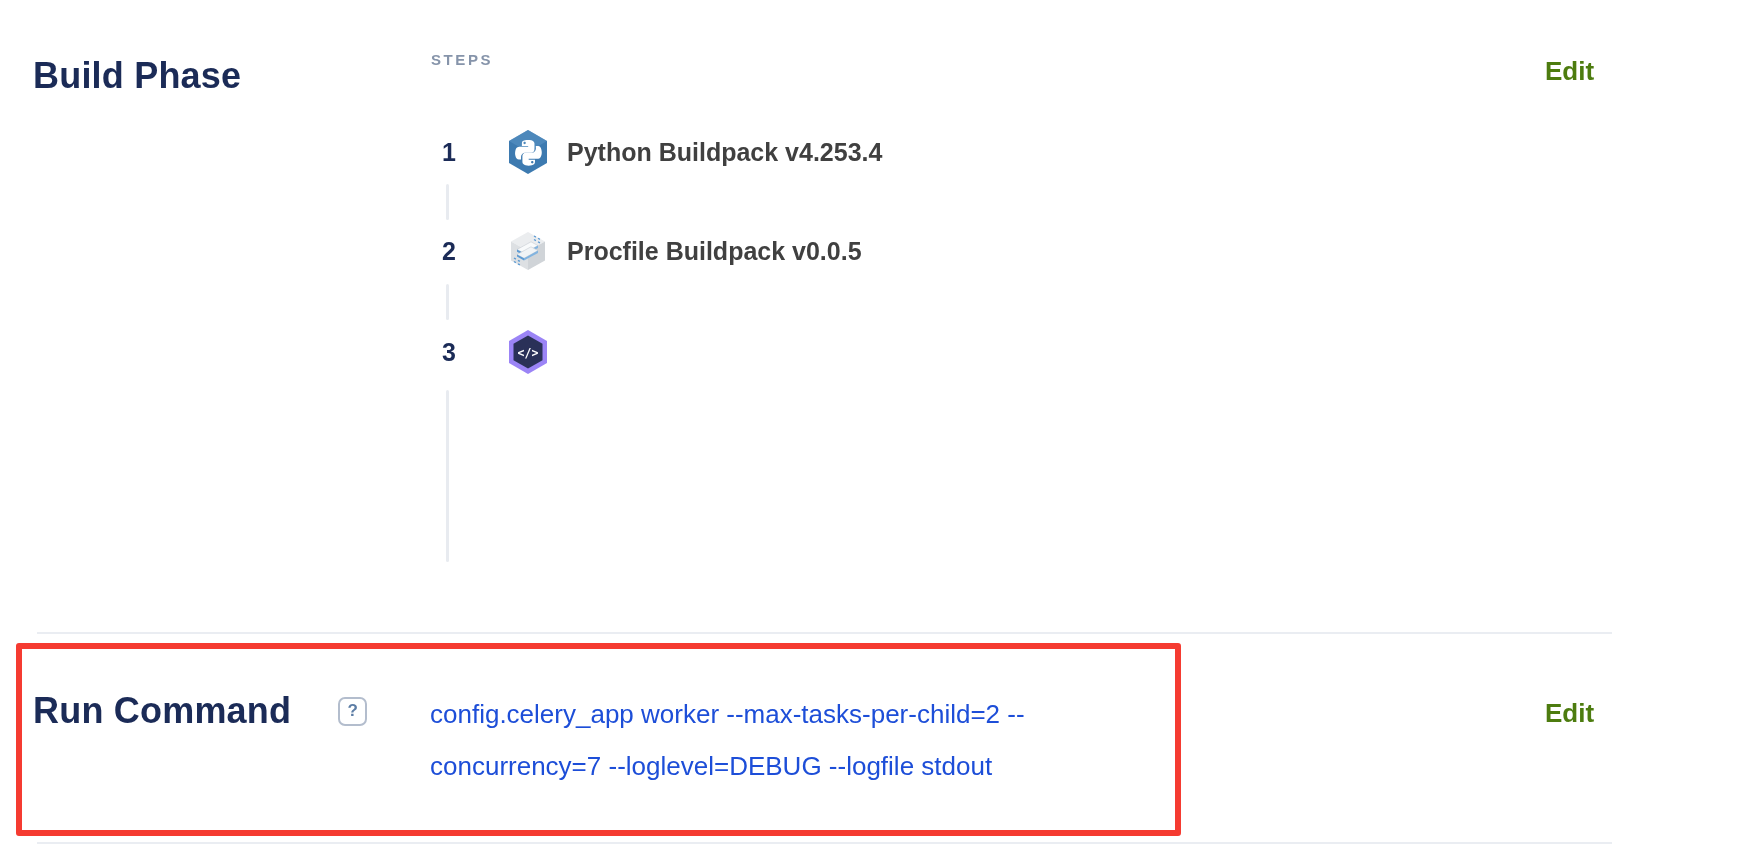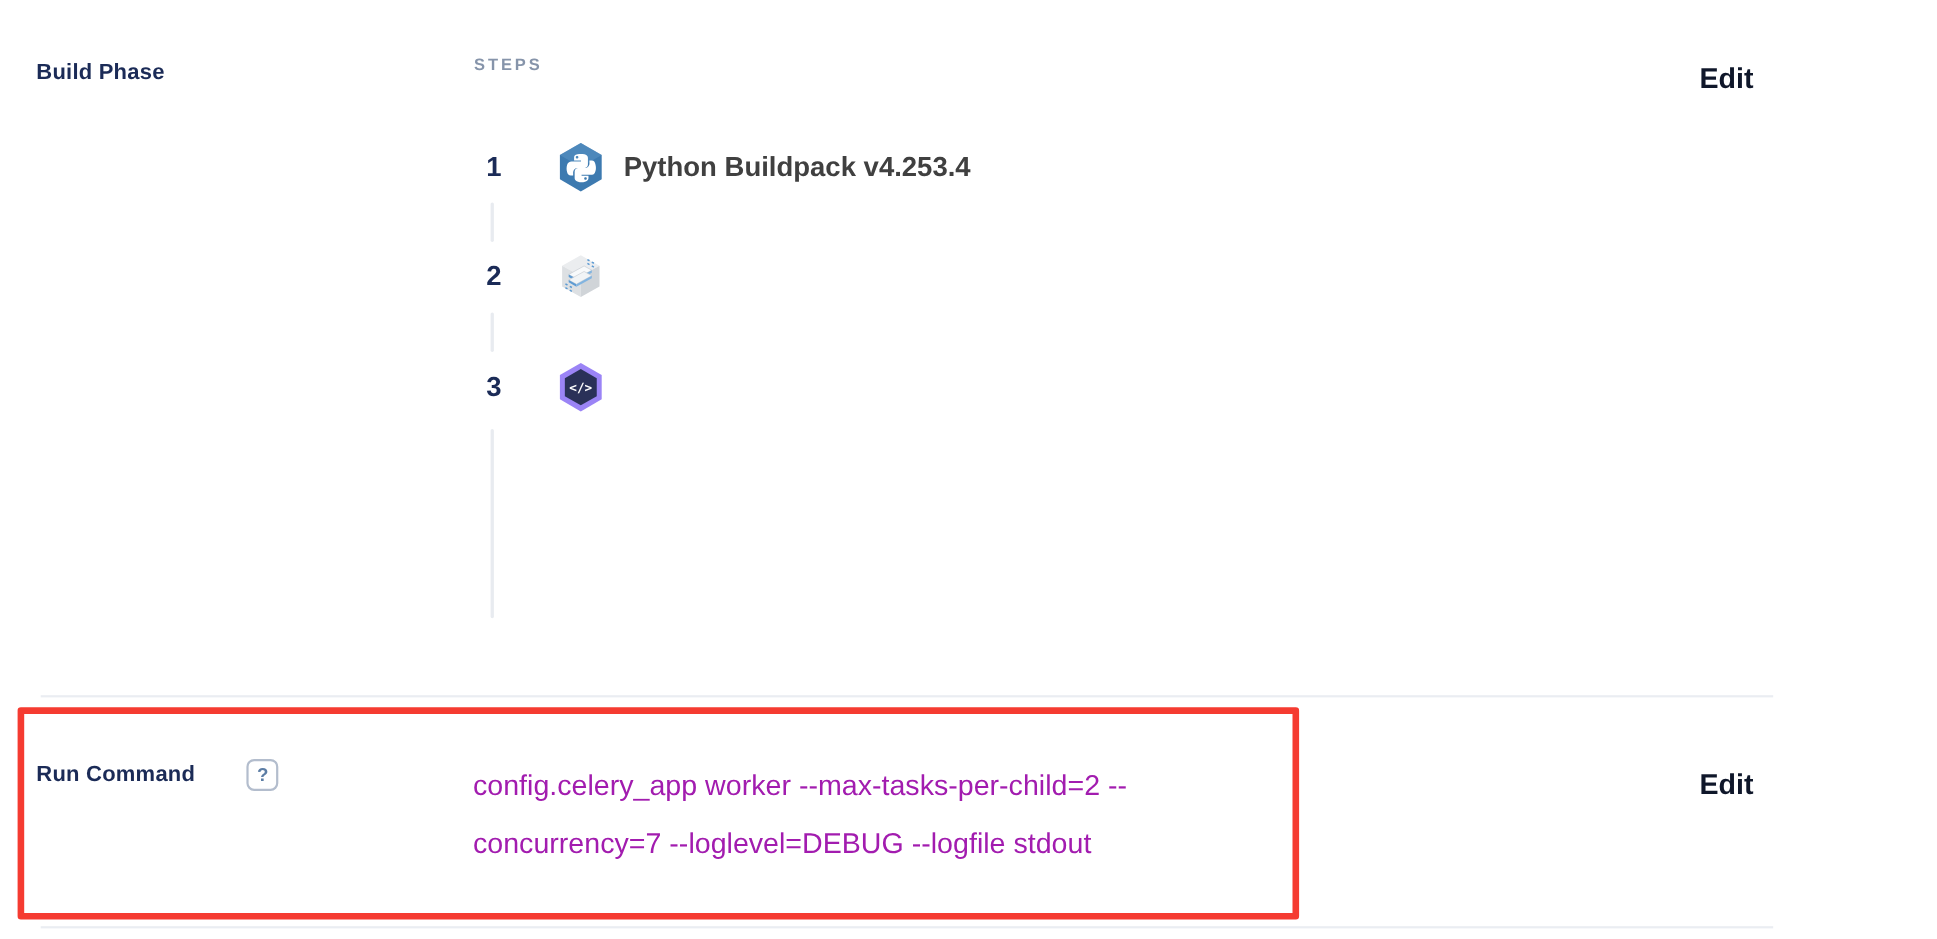--- a/index.html
+++ b/index.html
@@ -8,32 +8,32 @@
     width: 1761px; height: 854px;
     position: relative;
     font-family: "Liberation Sans", sans-serif;
     overflow: hidden;
   }
   .page { position: absolute; inset: 0; background: #ffffff; }
 
   
   .section-title {
     position: absolute; left: 33px;
-    font-size: 20px; font-weight: 700; color: #1b2b57;
+    font-size: 36px; font-weight: 700; color: #1b2b57;
     letter-spacing: 0.2px;
   }
   .build-title { top: 55px; }
   .steps-label {
     position: absolute; left: 431px; top: 51px;
     font-size: 15px; font-weight: 700; color: #8694aa;
     letter-spacing: 2.6px;
   }
   .edit-link {
     position: absolute; left: 1545px;
-    font-size: 26px; font-weight: 700; color: #0f172a;
+    font-size: 26px; font-weight: 700; color: #4d7c0f;
     cursor: pointer; text-decoration: none;
   }
   .edit-build { top: 56px; }
   .edit-run  { top: 698px; }
 
   .step-row {
     position: absolute; left: 442px; height: 48px;
     display: flex; align-items: center;
   }
   .step-row-1 { top: 128px; }
@@ -79,21 +79,21 @@
   .run-title { position: static; }
   .help-icon {
     margin-left: 15px; width: 29px; height: 29px;
     border: 2px solid #b3bdcd; border-radius: 7px;
     display: flex; align-items: center; justify-content: center;
     font-size: 17px; font-weight: 700; color: #5c7da5;
     cursor: pointer; background: #ffffff;
   }
   .command-text {
     position: absolute; left: 430px; top: 688px;
-    font-size: 26px; color: #a21caf;
+    font-size: 26px; color: #1d4ed8;
   }
   .command-line { line-height: 52px; white-space: nowrap; }
 
   
   .annotation-box {
     position: absolute; left: 16px; top: 643px;
     width: 1165px; height: 193px;
     border: 6px solid #f53b31; border-radius: 3px;
     pointer-events: none;
   }
@@ -143,20 +143,21 @@
         <polygon points="13,27.5 20,31.3 20,33.6 13,29.6" fill="#5d9bd3"></polygon>
         <polygon points="20,31.3 34,23.6 34,25.9 20,33.6" fill="#82b4e0"></polygon>
         <g stroke="#5d9bd3" stroke-width="1.4" stroke-dasharray="2.2 2.4">
           <line x1="30" y1="9" x2="38" y2="13.5"></line>
           <line x1="30" y1="12.5" x2="38" y2="17"></line>
           <line x1="10" y1="31" x2="17" y2="35"></line>
           <line x1="10" y1="34.5" x2="17" y2="38.5"></line>
         </g>
       </svg>
     </div>
+    <div class="step-name">Procfile Buildpack v0.0.5</div>
   </div>
 
   <div class="step-row step-row-3">
     <div class="step-number">3</div>
     <div class="step-icon">
       <svg viewBox="0 0 48 48">
         <polygon points="24,2 43,13 43,35 24,46 5,35 5,13" fill="#9b84f6"></polygon>
         <polygon points="24,7.5 38.5,15.8 38.5,32.2 24,40.5 9.5,32.2 9.5,15.8" fill="#2a3158"></polygon>
         <text x="24" y="28.5" text-anchor="middle" font-family="DejaVu Sans Mono, monospace" font-size="11.5" font-weight="bold" fill="#ffffff">&lt;/&gt;</text>
       </svg>

